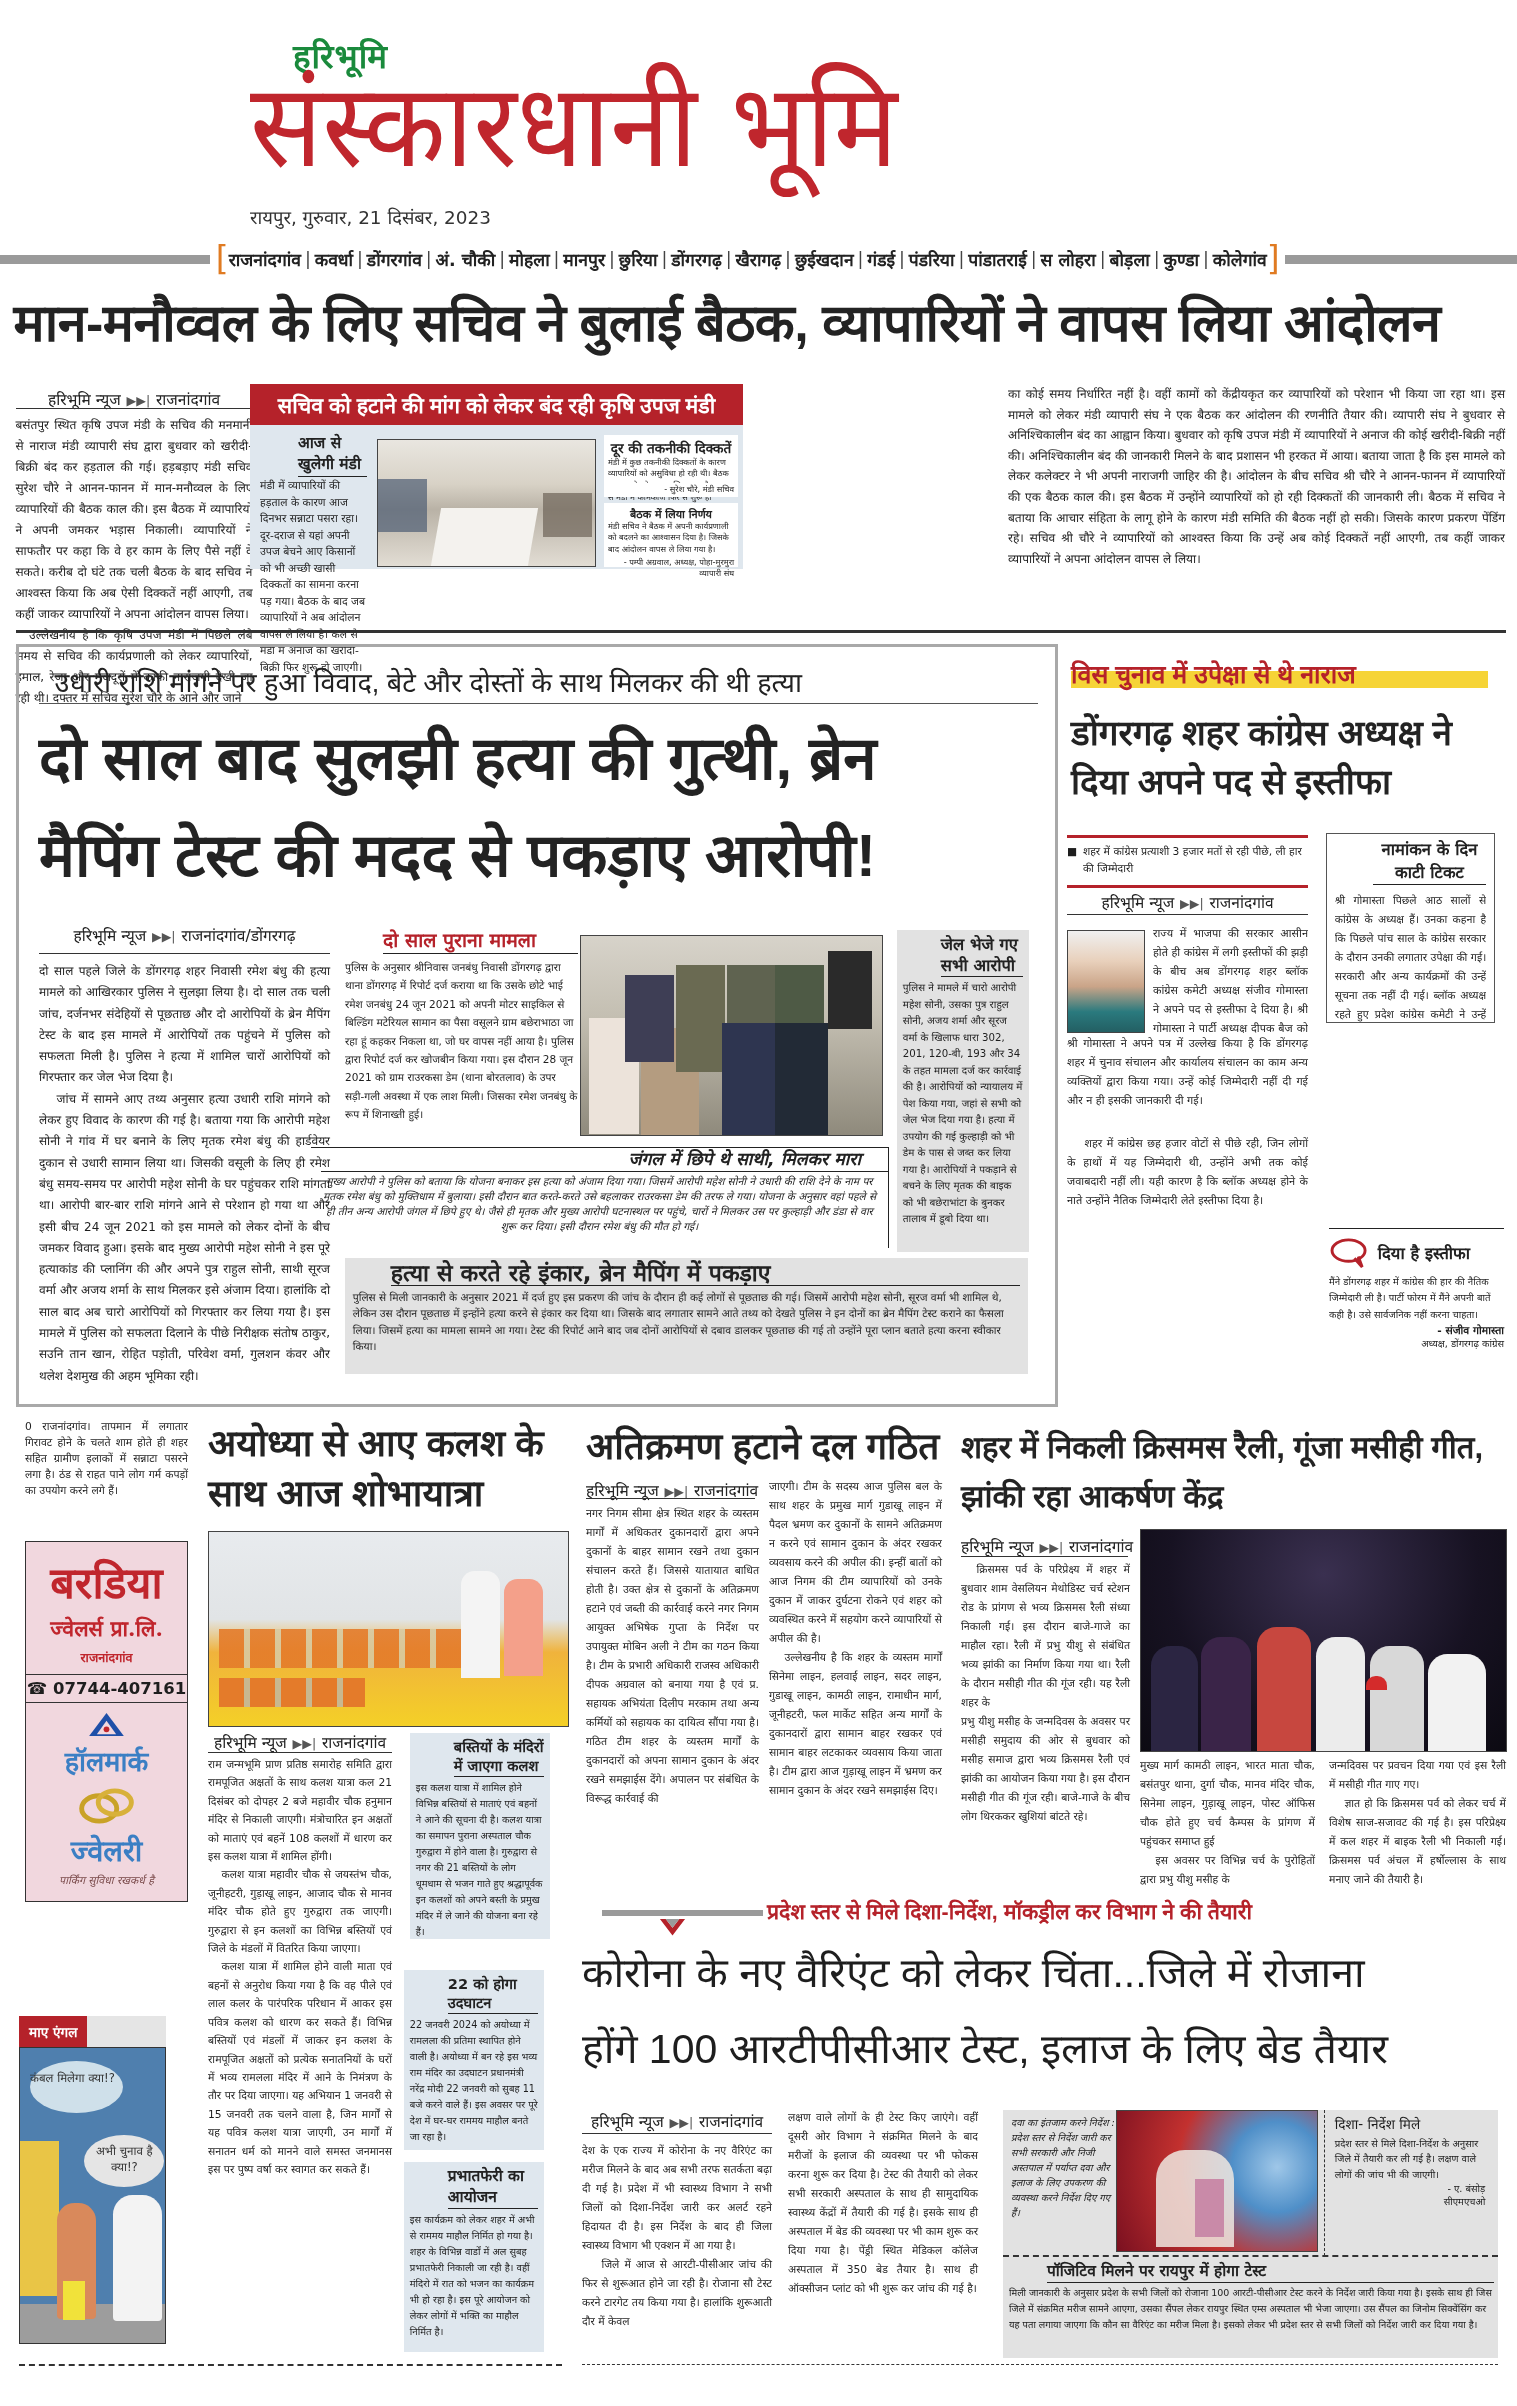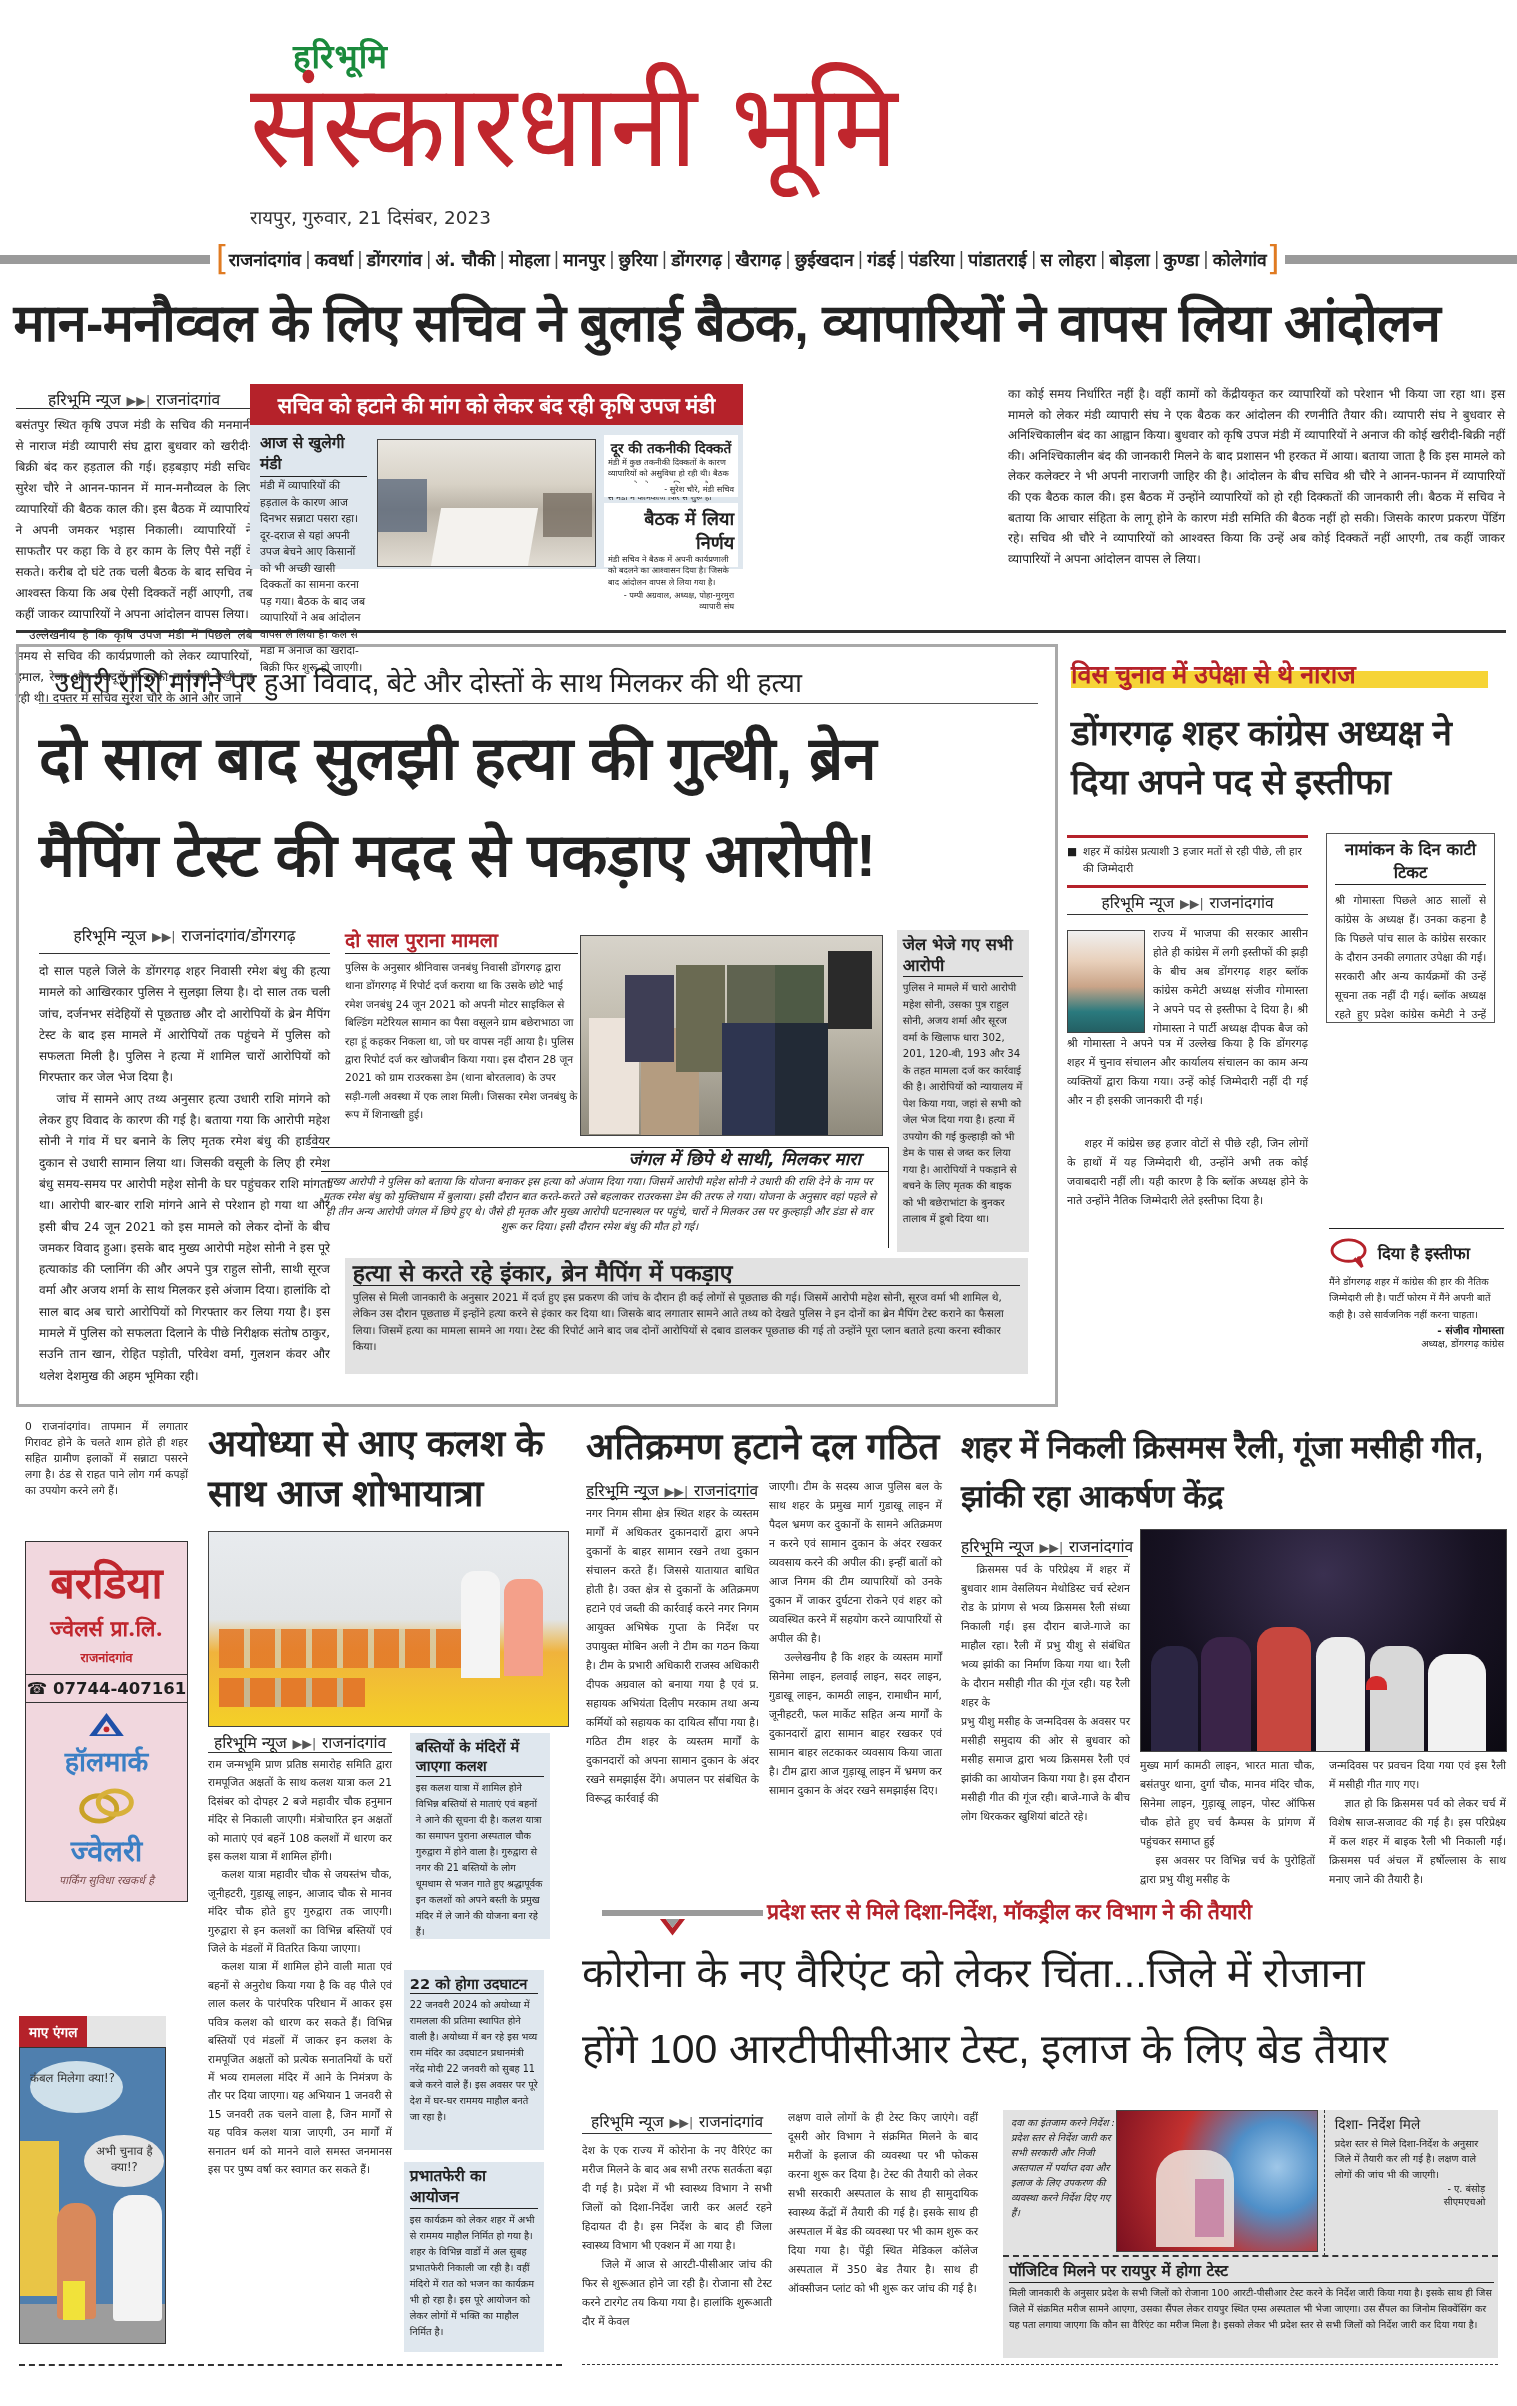--- a/index.html
+++ b/index.html
@@ -21,21 +21,21 @@
 
   .headline-xl { font-weight: bold; color: #232323; white-space: nowrap; }
   .byline { font-size: 15.5px; color: #222; white-space: nowrap; }
   .byline .arrow { font-size: 12.6px; color: #555; margin: 0 5.8px; }
   .rule { background: #333; }
   .red-banner { background: #b5222a; color: #fff; font-weight: bold; display: flex; align-items: center; justify-content: center; white-space: nowrap; }
   .panel-blue { background: #dfe7ee; }
   .panel-grey { background: #e2e2e2; }
   .photo { border: 1px solid #444; overflow: hidden; }
   .sub-h { font-weight: bold; color: #222; }
-  .underline-h { border-bottom: 1.9px solid #222; }
+  .underline-h { border-bottom: 1.9px solid #222; margin-left: 38px; }
   .italic { font-style: italic; }
   .dashed-h { border-top: 2.9px dashed #333; }
 </style>
 </head>
 <body>
 
 <div class="abs brand-small" style="left:293px;top:33px;">हरिभूमि</div>
 <div class="abs brand-big serif" style="left:250px;top:68px;">संस्कारधानी भूमि</div>
 <div class="abs dateline" style="left:250px;top:204px;">रायपुर, गुरुवार, 21 दिसंबर, 2023</div>
 
@@ -107,21 +107,21 @@
   <div style="position:absolute;left:0;top:39px;width:49px;height:53px;background:#4d5d73;opacity:.7;"></div>
   <div style="position:absolute;left:165px;top:53px;width:49px;height:44px;background:#6d6458;opacity:.7;"></div>
 </div>
 
 <div class="abs" style="left:604px;top:435px;width:134px;height:62px;background:#fff;padding:2.9px 3.9px;">
   <div class="sub-h" style="font-size:13.6px;text-align:center;">दूर की तकनीकी दिक्कतें</div>
   <div style="font-size:8.2px;line-height:11.6px;">मंडी में कुछ तकनीकी दिक्कतों के कारण व्यापारियों को असुविधा हो रही थी। बैठक कर मामले को सुलझा लिया गया है। कल से मंडी में कामकाज फिर से शुरू हो जाएगा।</div>
 </div>
 <div class="abs" style="left:604px;top:483px;width:134px;height:13.6px;background:#fff;font-size:8.2px;text-align:right;padding-right:3.9px;">- सुरेश चौरे, मंडी सचिव</div>
 <div class="abs" style="left:604px;top:503px;width:134px;height:64px;background:#fff;padding:2.9px 3.9px;">
-  <div class="sub-h" style="font-size:18px;text-align:right;">बैठक में लिया निर्णय</div>
+  <div class="sub-h" style="font-size:11px;text-align:center;">बैठक में लिया निर्णय</div>
   <div style="font-size:8.2px;line-height:11.6px;">मंडी सचिव ने बैठक में अपनी कार्यप्रणाली को बदलने का आश्वासन दिया है। जिसके बाद आंदोलन वापस ले लिया गया है।</div>
   <div style="font-size:8.2px;text-align:right;">- पम्पी अग्रवाल, अध्यक्ष, पोहा-मुरमुरा व्यापारी संघ</div>
 </div>
 
 <div class="abs" style="left:1008px;top:384px;width:497px;font-size:12px;line-height:20.6px;">
   <p class="body">का कोई समय निर्धारित नहीं है। वहीं कामों को केंद्रीयकृत कर व्यापारियों को परेशान भी किया जा रहा था। इस मामले को लेकर मंडी व्यापारी संघ ने एक बैठक कर आंदोलन की रणनीति तैयार की। व्यापारी संघ ने बुधवार से अनिश्चिकालीन बंद का आह्वान किया। बुधवार को कृषि उपज मंडी में व्यापारियों ने अनाज की कोई खरीदी-बिक्री नहीं की। अनिश्चिकालीन बंद की जानकारी मिलने के बाद प्रशासन भी हरकत में आया। बताया जाता है कि इस मामले को लेकर कलेक्टर ने भी अपनी नाराजगी जाहिर की है। आंदोलन के बीच सचिव श्री चौरे ने आनन-फानन में व्यापारियों की एक बैठक काल की। इस बैठक में उन्होंने व्यापारियों को हो रही दिक्कतों की जानकारी ली। बैठक में सचिव ने बताया कि आचार संहिता के लागू होने के कारण मंडी समिति की बैठक नहीं हो सकी। जिसके कारण प्रकरण पेंडिंग रहे। सचिव श्री चौरे ने व्यापारियों को आश्वस्त किया कि उन्हें अब कोई दिक्कतें नहीं आएगी, तब कहीं जाकर व्यापारियों ने अपना आंदोलन वापस ले लिया।</p>
 </div>
 
 <div class="abs rule" style="left:15.5px;top:630px;width:1490px;height:2.9px;"></div>
 

